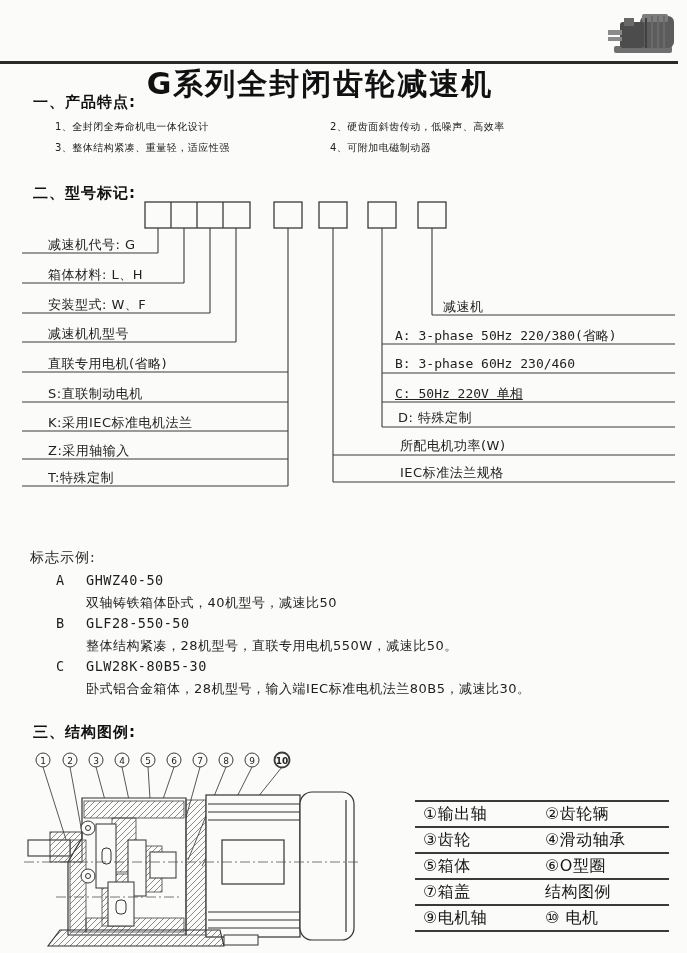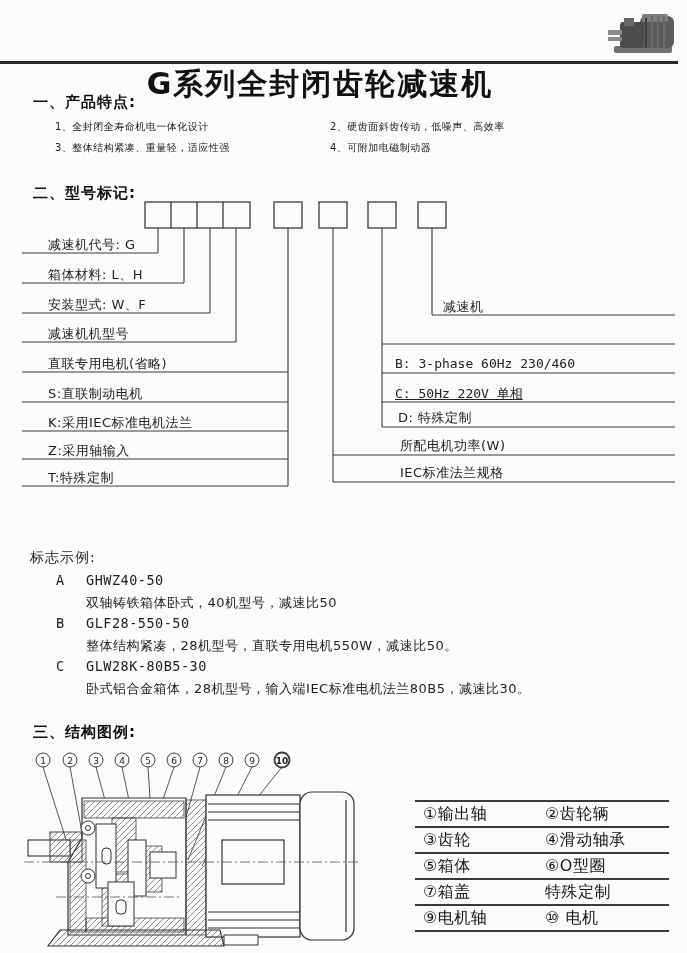--- a/index.html
+++ b/index.html
@@ -121,20 +121,21 @@
   <div class="abs lbl" style="left:48px;top:266px;">箱体材料: L、H</div>
   <div class="abs lbl" style="left:48px;top:296px;">安装型式: W、F</div>
   <div class="abs lbl" style="left:48px;top:325px;">减速机机型号</div>
   <div class="abs lbl" style="left:48px;top:355px;">直联专用电机(省略)</div>
   <div class="abs lbl" style="left:48px;top:385px;">S:直联制动电机</div>
   <div class="abs lbl" style="left:48px;top:414px;">K:采用IEC标准电机法兰</div>
   <div class="abs lbl" style="left:48px;top:442px;">Z:采用轴输入</div>
   <div class="abs lbl" style="left:48px;top:469px;">T:特殊定制</div>
 
   <div class="abs lbl" style="left:443px;top:298px;">减速机</div>
+  <div class="abs lbl-mono" style="left:395px;top:327px;">A: 3-phase 50Hz 220/380(省略)</div>
   <div class="abs lbl-mono" style="left:395px;top:356px;">B: 3-phase 60Hz 230/460</div>
   <div class="abs lbl-mono" style="left:395px;top:385px;text-decoration:underline;">C: 50Hz 220V  单相</div>
   <div class="abs lbl" style="left:398px;top:409px;">D: 特殊定制</div>
   <div class="abs lbl" style="left:400px;top:437px;text-align:center;">所配电机功率(W)</div>
   <div class="abs lbl" style="left:400px;top:464px;">IEC标准法兰规格</div>
 
 
   <div class="abs ex-head" style="left:30px;top:549px;">标志示例:</div>
 
   <div class="abs ex-letter" style="left:56px;top:572px;">A</div>
@@ -255,21 +256,21 @@
     <div class="row">
       <span class="cell">③齿轮</span>
       <span class="cell">④滑动轴承</span>
     </div>
     <div class="row">
       <span class="cell">⑤箱体</span>
       <span class="cell">⑥O型圈</span>
     </div>
     <div class="row">
       <span class="cell">⑦箱盖</span>
-      <span class="cell">特殊定制</span>
+      <span class="cell">结构图例</span>
     </div>
     <div class="row">
       <span class="cell">⑨电机轴</span>
       <span class="cell">⑩ 电机</span>
     </div>
   </div>
 
 </div>
 
 </body></html>

